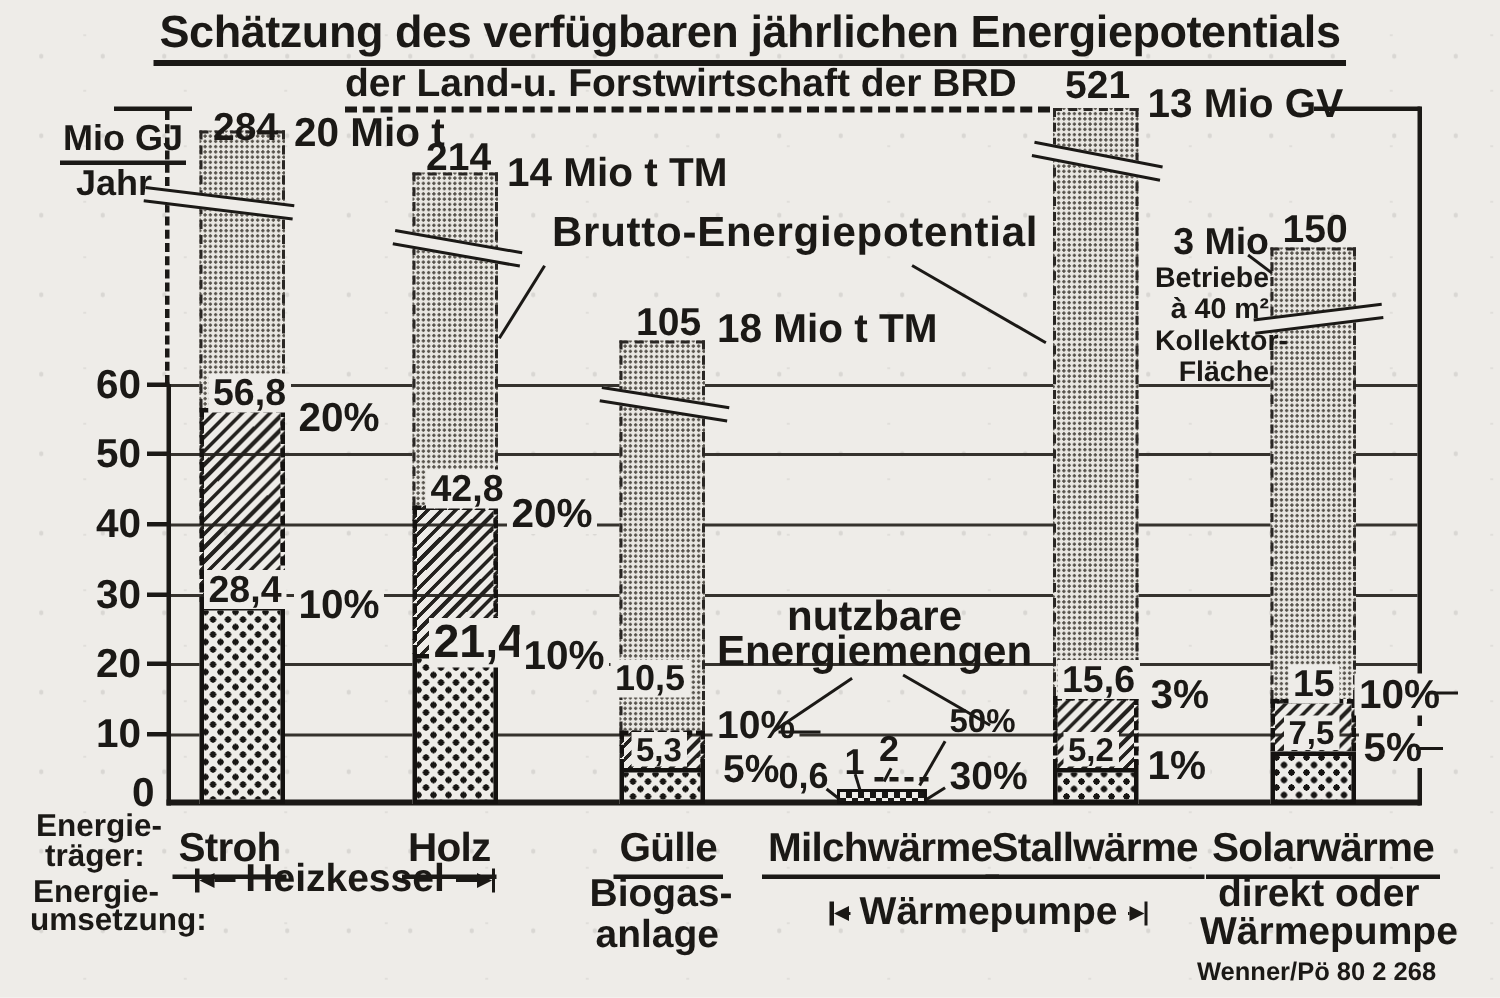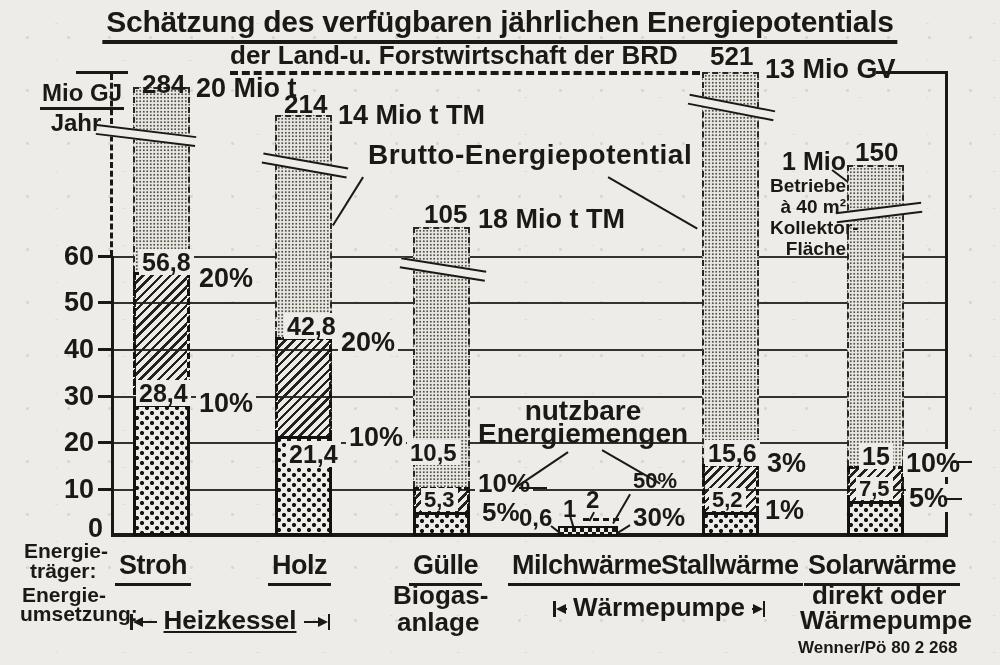--- a/index.html
+++ b/index.html
@@ -115,21 +115,21 @@
   <div class="lbl" style="left:196px;top:74px;font-size:27px;">20 Mio t</div>
   <div class="lbl bg" style="left:139px;top:249px;font-size:25px;">56,8</div>
   <div class="lbl bg" style="left:196px;top:264px;font-size:27px;">20%</div>
   <div class="lbl bg" style="left:136px;top:380px;font-size:25px;">28,4</div>
   <div class="lbl bg" style="left:196px;top:389px;font-size:27px;">10%</div>
 
   <div class="lbl" style="left:284px;top:91px;font-size:26px;">214</div>
   <div class="lbl" style="left:338px;top:101px;font-size:27px;">14 Mio t TM</div>
   <div class="lbl bg" style="left:284px;top:313px;font-size:25px;">42,8</div>
   <div class="lbl bg" style="left:338px;top:328px;font-size:27px;">20%</div>
-  <div class="lbl bg" style="left:286px;top:412px;font-size:25px;margin-top:29px;">21,4</div>
+  <div class="lbl bg" style="left:286px;top:412px;font-size:31px;">21,4</div>
   <div class="lbl bg" style="left:346px;top:423px;font-size:27px;">10%</div>
 
   <div class="lbl" style="left:424px;top:201px;font-size:26px;">105</div>
   <div class="lbl" style="left:478px;top:205px;font-size:27px;">18 Mio t TM</div>
   <div class="lbl bg" style="left:407px;top:440px;font-size:24px;">10,5</div>
   <div class="lbl bg" style="left:475px;top:470px;font-size:26px;">10%</div>
   <div class="seg" style="left:519px;top:487px;width:28px;height:2px;"></div>
   <div class="lbl bg" style="left:421px;top:488px;font-size:22px;">5,3</div>
   <div class="lbl bg" style="left:479px;top:499px;font-size:26px;">5%</div>
 
@@ -145,21 +145,21 @@
   <div class="leader" style="left:630px;top:524px;width:15px;transform:rotate(148deg);"></div>
 
   <div class="lbl" style="left:710px;top:43px;font-size:26px;">521</div>
   <div class="lbl" style="left:765px;top:55px;font-size:27px;">13 Mio GV</div>
   <div class="lbl bg" style="left:705px;top:440px;font-size:25px;">15,6</div>
   <div class="lbl bg" style="left:764px;top:449px;font-size:27px;">3%</div>
   <div class="lbl bg" style="left:709px;top:488px;font-size:22px;">5,2</div>
   <div class="lbl bg" style="left:762px;top:496px;font-size:27px;">1%</div>
 
   <div class="lbl" style="left:855px;top:139px;font-size:26px;">150</div>
-  <div class="lbl" style="left:770px;top:148px;width:76px;text-align:right;font-size:25px;">1 Mio</div>
+  <div class="lbl" style="left:770px;top:148px;width:76px;text-align:right;font-size:25px;">3 Mio</div>
   <div class="lbl" style="left:770px;top:176px;width:76px;text-align:right;font-size:19px;">Betriebe</div>
   <div class="lbl" style="left:770px;top:197px;width:76px;text-align:right;font-size:19px;">à 40 m²</div>
   <div class="lbl" style="left:770px;top:218px;width:76px;text-align:right;font-size:19px;">Kollektor-</div>
   <div class="lbl" style="left:770px;top:239px;width:76px;text-align:right;font-size:19px;">Fläche</div>
   <div class="leader" style="left:832px;top:169px;width:20px;transform:rotate(37deg);"></div>
   <div class="lbl bg" style="left:859px;top:443px;font-size:25px;">15</div>
   <div class="lbl bg" style="left:903px;top:449px;font-size:27px;">10%</div>
   <div class="seg" style="left:952px;top:461px;width:20px;height:2px;"></div>
   <div class="lbl bg" style="left:856px;top:477px;font-size:22px;">7,5</div>
   <div class="lbl bg" style="left:906px;top:484px;font-size:27px;">5%</div>
@@ -180,21 +180,21 @@
   <div class="cat" style="left:115px;top:550px;">Stroh</div>
   <div class="cat" style="left:268px;top:550px;">Holz</div>
   <div class="cat" style="left:409px;top:550px;">Gülle</div>
   <div class="cat" style="left:508px;top:550px;">Milchwärme</div>
   <div class="cat" style="left:804px;top:550px;">Solarwärme</div>
   <div class="cat" style="left:657px;top:550px;">Stallwärme</div>
 
   <div class="lbl" style="left:22px;top:584px;font-size:21px;">Energie-</div>
   <div class="lbl" style="left:20px;top:603px;font-size:21px;">umsetzung:</div>
 
-  <div class="dim" style="left:130px;top:607px;width:200px;text-decoration:underline;">
+  <div class="dim" style="left:130px;top:572px;width:200px;">
     <div class="dim-bar"></div>
     <div class="dim-head-l"></div>
     <div class="dim-line"></div>
     <div class="dim-text">Heizkessel</div>
     <div class="dim-line"></div>
     <div class="dim-head-r"></div>
     <div class="dim-bar"></div>
   </div>
 
   <div class="lbl" style="left:393px;top:582px;font-size:26px;">Biogas-</div>

